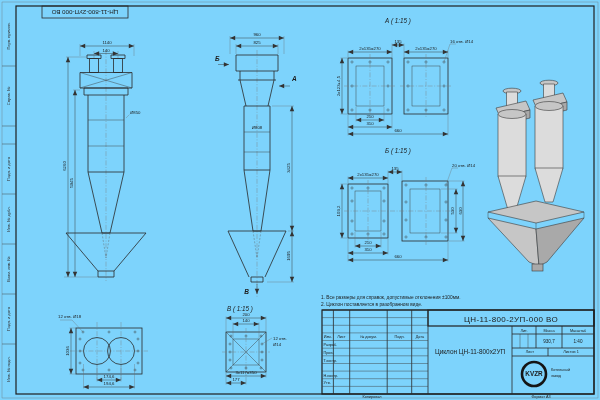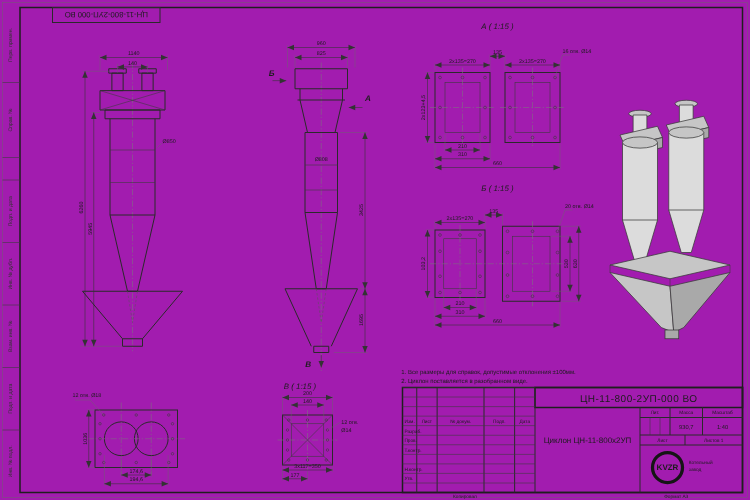--- a/index.html
+++ b/index.html
@@ -1,16 +1,16 @@
 <!DOCTYPE html>
 <html><head>
 <meta charset="utf-8">
 <style>
   html,body{margin:0;padding:0;background:#fff;}
-  .sheet{width:600px;height:400px;position:relative;background:#a21caf;}
+  .sheet{width:600px;height:400px;position:relative;background:#7dd3fc;}
   svg{display:block;}
   .thick{stroke:#1e1e1e;stroke-width:1.2;fill:none;}
   .med{stroke:#2a2a2a;stroke-width:.8;fill:none;}
   .thin{stroke:#3a3a3a;stroke-width:.45;fill:none;}
   .xthin{stroke:#6a6a6a;stroke-width:.35;fill:none;}
   .dimline{stroke:#333;stroke-width:.45;fill:none;}
   .center{stroke:#7a7a7a;stroke-width:.4;stroke-dasharray:5 1.6 1 1.6;fill:none;}
   .hid{stroke:#555;stroke-width:.4;stroke-dasharray:2 1.5;fill:none;}
   text{font-family:"Liberation Sans",sans-serif;fill:#1c1c1c;}
   .dim{font-size:4.3px;}

